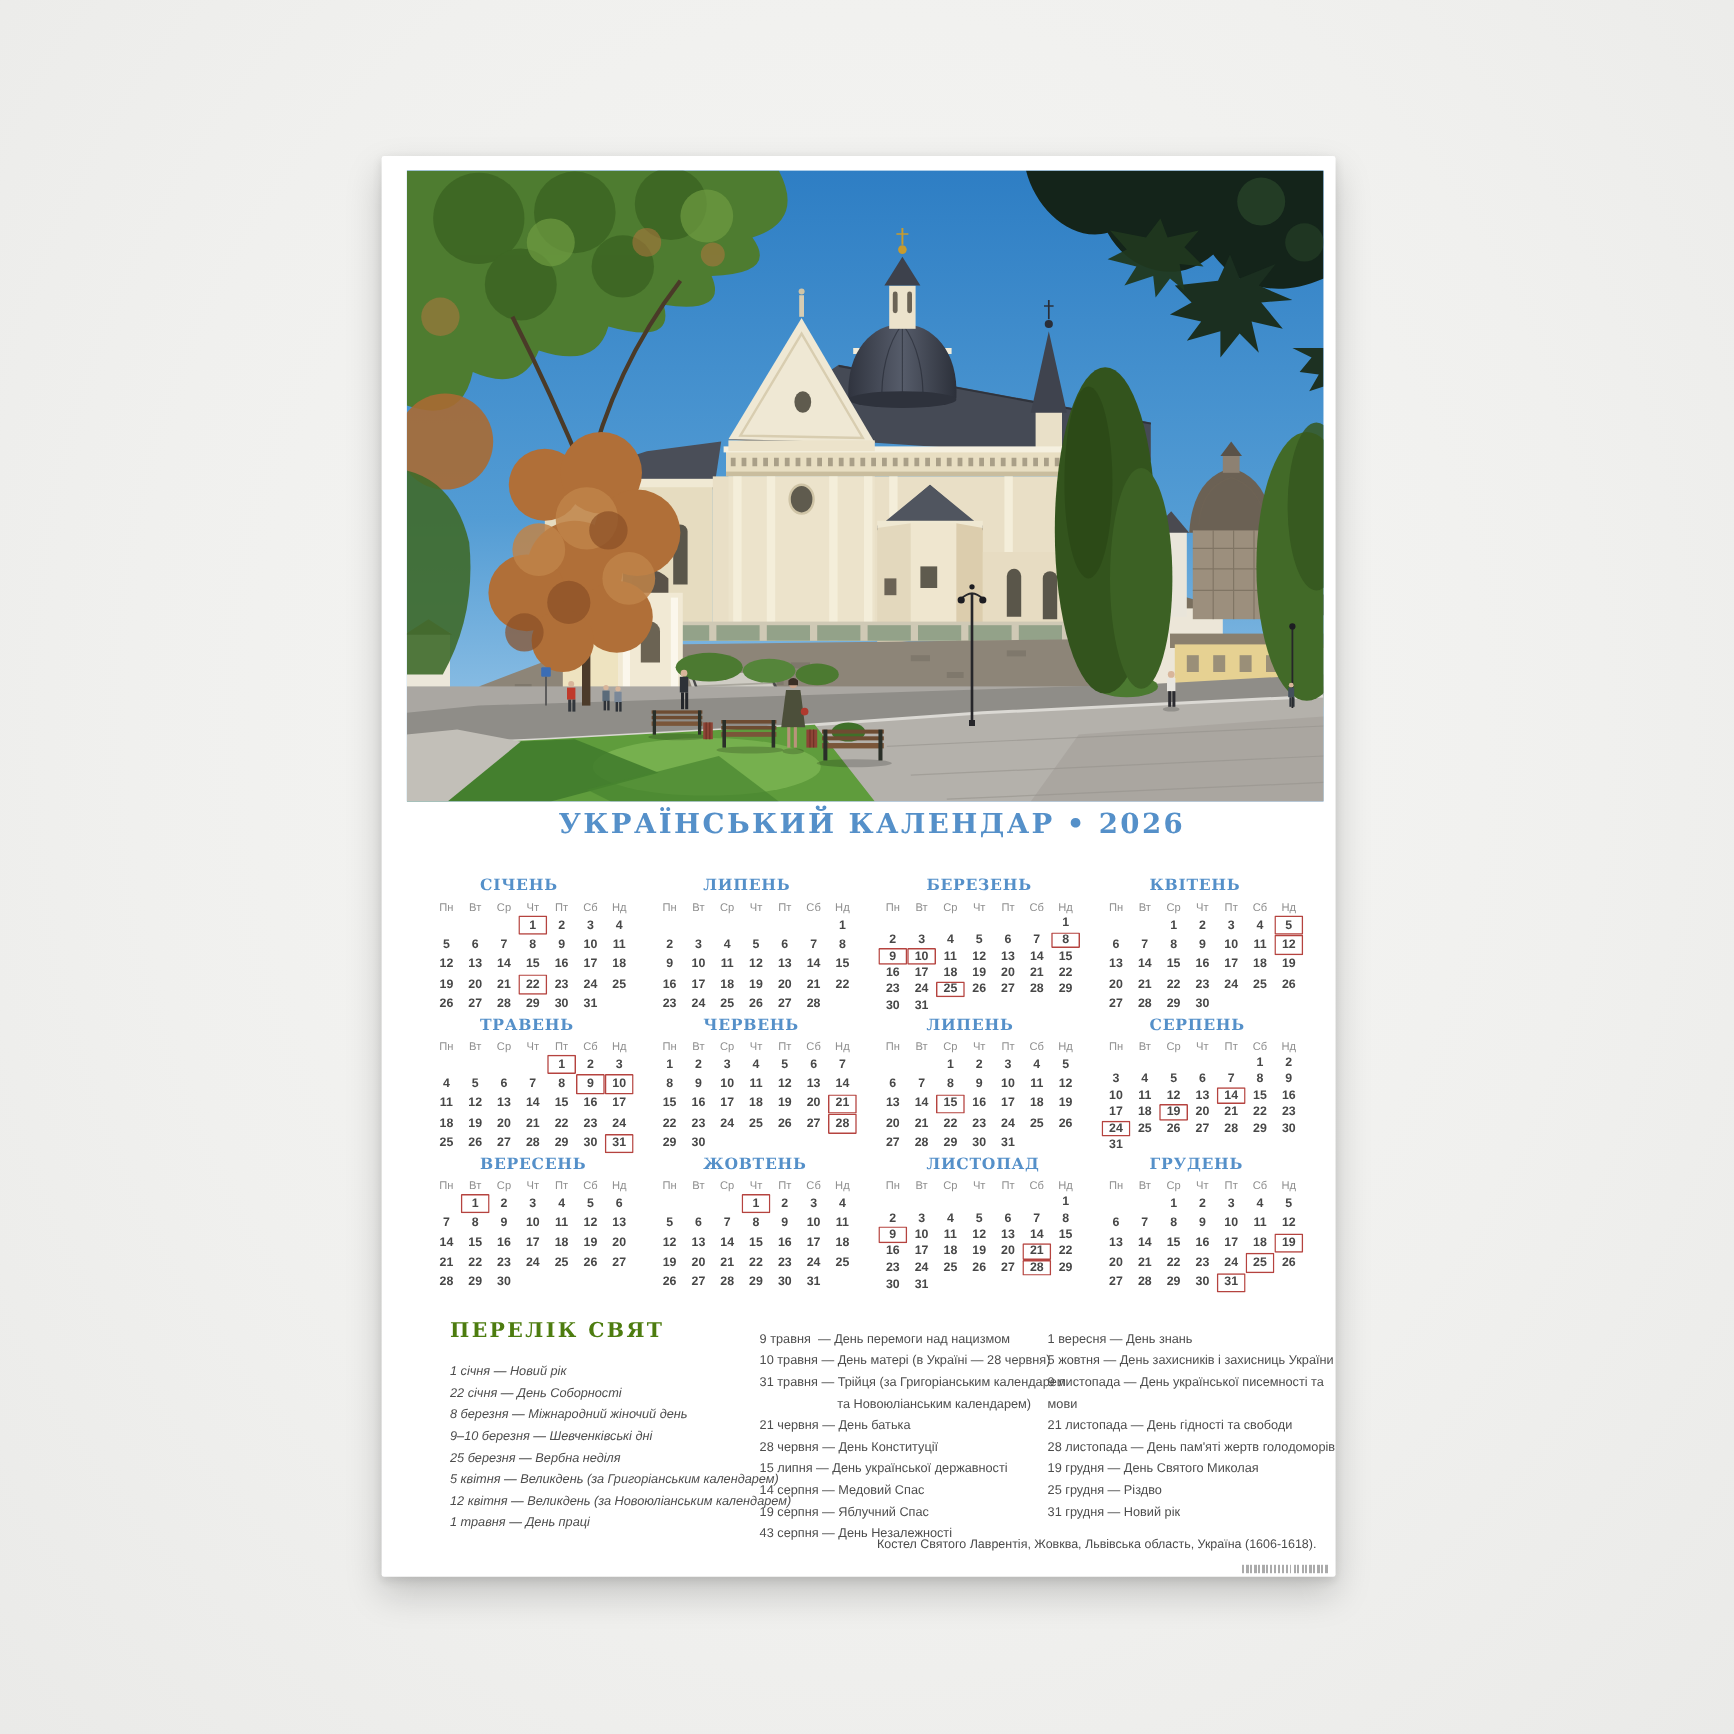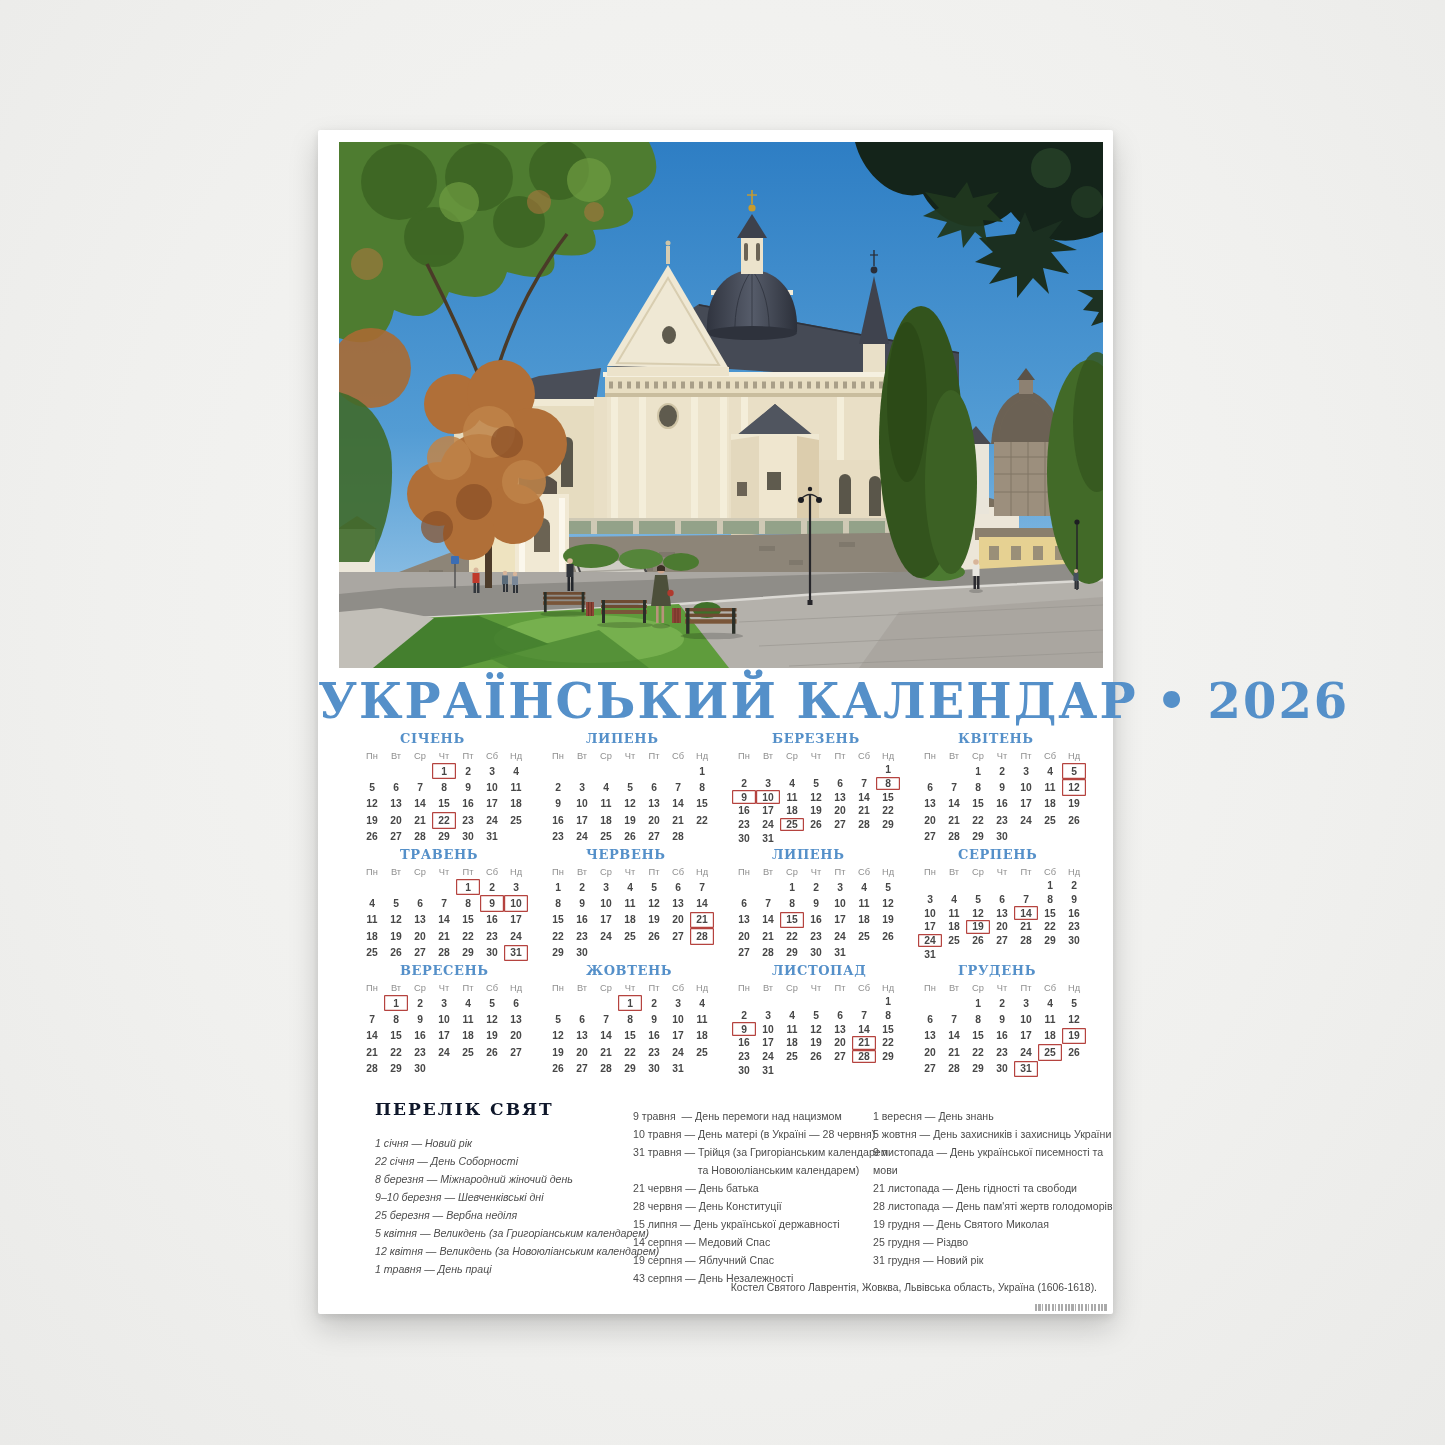--- a/index.html
+++ b/index.html
@@ -11,41 +11,41 @@
   .poster{
     position:absolute;left:318px;top:130px;width:795px;height:1184px;
     background:#ffffff;border-radius:2px;
     box-shadow:0 14px 30px rgba(0,0,0,.18), 0 3px 8px rgba(0,0,0,.10);
   }
   .photo{
     position:absolute;left:21px;top:12px;width:764px;height:526px;overflow:hidden;background:#9cc4e4;
   }
   .photo svg{display:block;}
   .main-title{
-    position:absolute;left:0;top:543px;width:100%;text-align:center;
-    font-family:"DejaVu Serif", serif;font-weight:bold;font-size:48px;letter-spacing:2px;
+    position:absolute;left:11px;top:543px;width:100%;text-align:center;
+    font-family:"DejaVu Serif", serif;font-weight:bold;font-size:23px;letter-spacing:2px;
     color:#5590c9;white-space:nowrap;
   }
   .months{
     position:absolute;left:42px;top:601px;width:726px;
     display:grid;grid-template-columns:repeat(4,168px);grid-auto-rows:116px;
     justify-content:space-between;
   }
   .month-title{
     font-family:"DejaVu Serif", serif;font-weight:bold;font-size:13px;letter-spacing:.6px;
     color:#5590c9;height:18px;line-height:16px;white-space:nowrap;margin-left:40px;
   }
   .month-grid{display:grid;grid-template-columns:repeat(7,24px);height:96px;}
   .wd{font-size:9.3px;color:#8f8f8f;display:flex;align-items:center;justify-content:center;}
   .day{font-size:10.3px;font-weight:bold;color:#474747;display:flex;align-items:center;justify-content:center;}
   .day.hl{box-shadow:inset 0 0 0 1.2px #b5433f;border-radius:1px;}
   .holidays-heading{
     position:absolute;left:57px;top:969px;
     font-family:"DejaVu Serif", serif;font-weight:bold;font-size:17px;letter-spacing:2px;
-    color:#0f172a;white-space:nowrap;
+    color:#4d7c0f;white-space:nowrap;
   }
   .hcol{position:absolute;font-size:10.6px;color:#4d4d4d;line-height:18px;}
   .hcol-0{left:57px;top:1004px;font-style:italic;}
   .hcol-1{left:315px;top:977px;}
   .hcol-2{left:555px;top:977px;}
   .holiday-item{white-space:pre-wrap;}
   .caption{
     position:absolute;right:16px;top:1152px;font-size:10.4px;color:#4a4a4a;white-space:nowrap;
   }
   .barcode{

